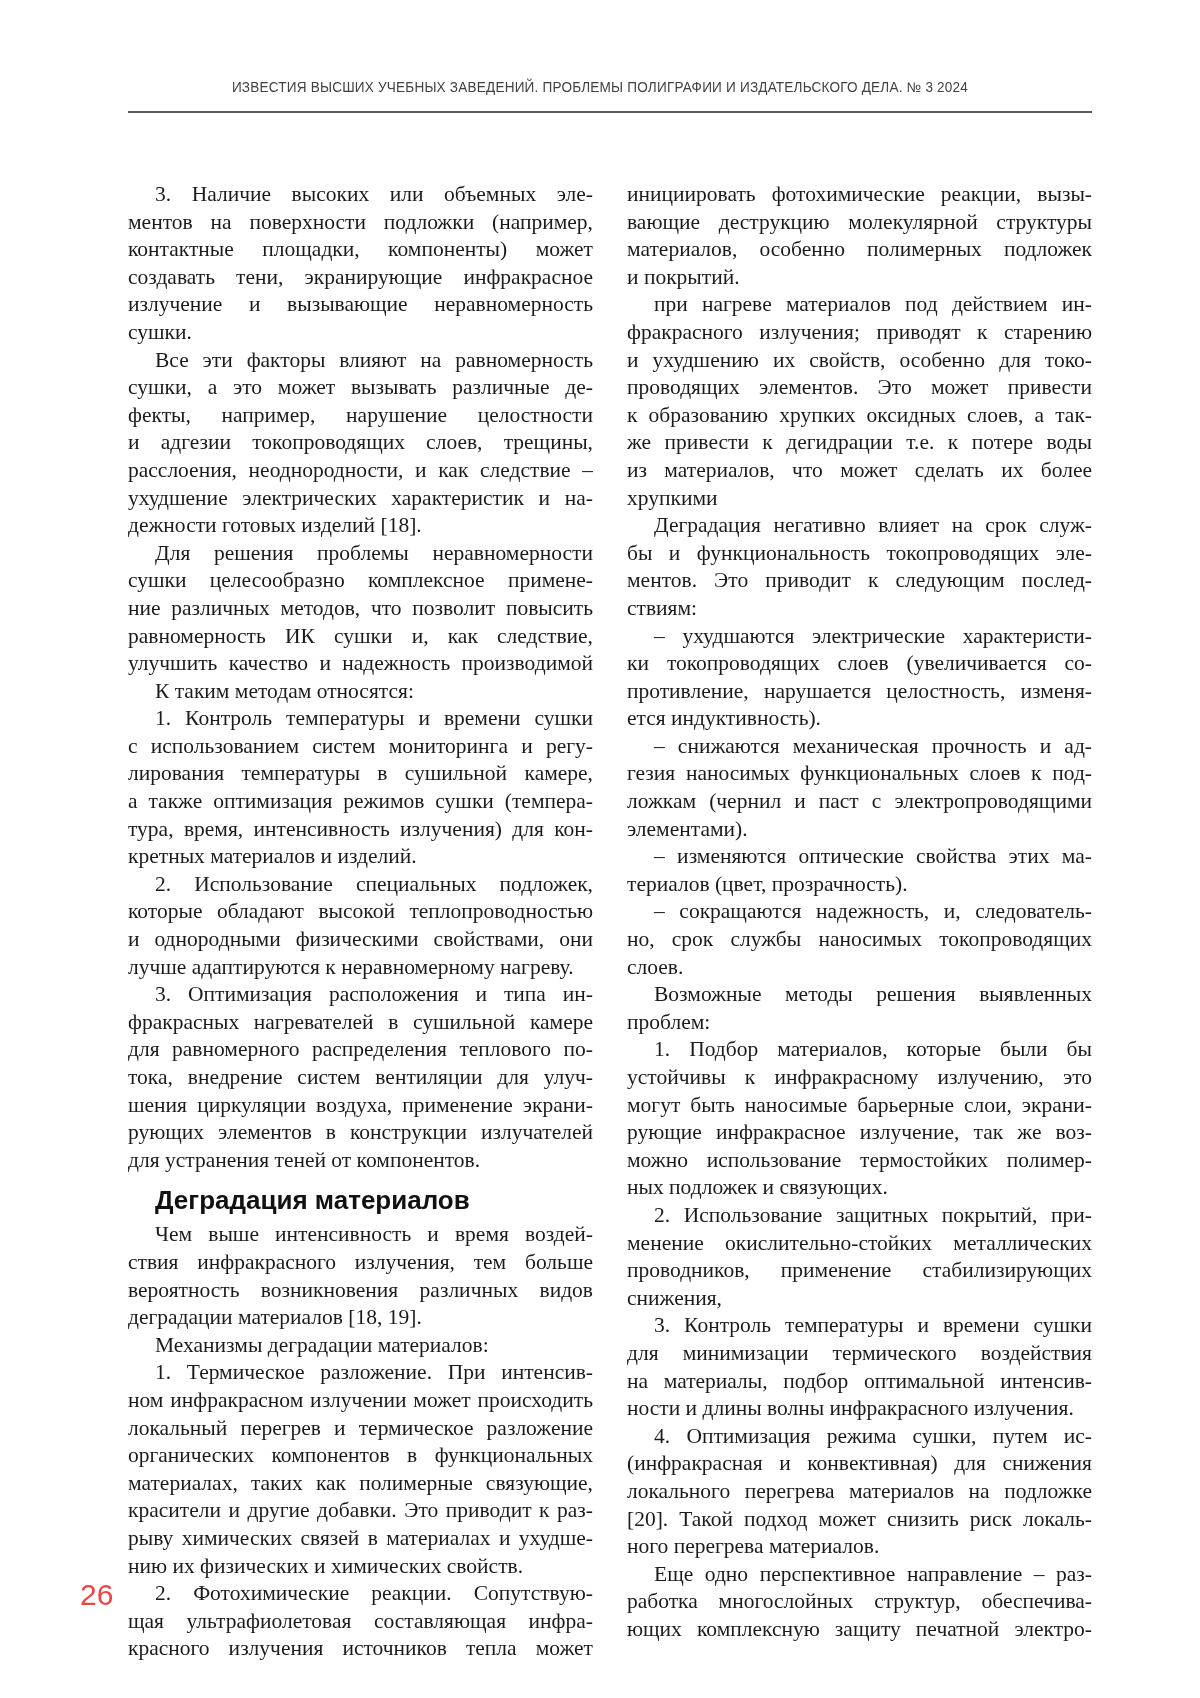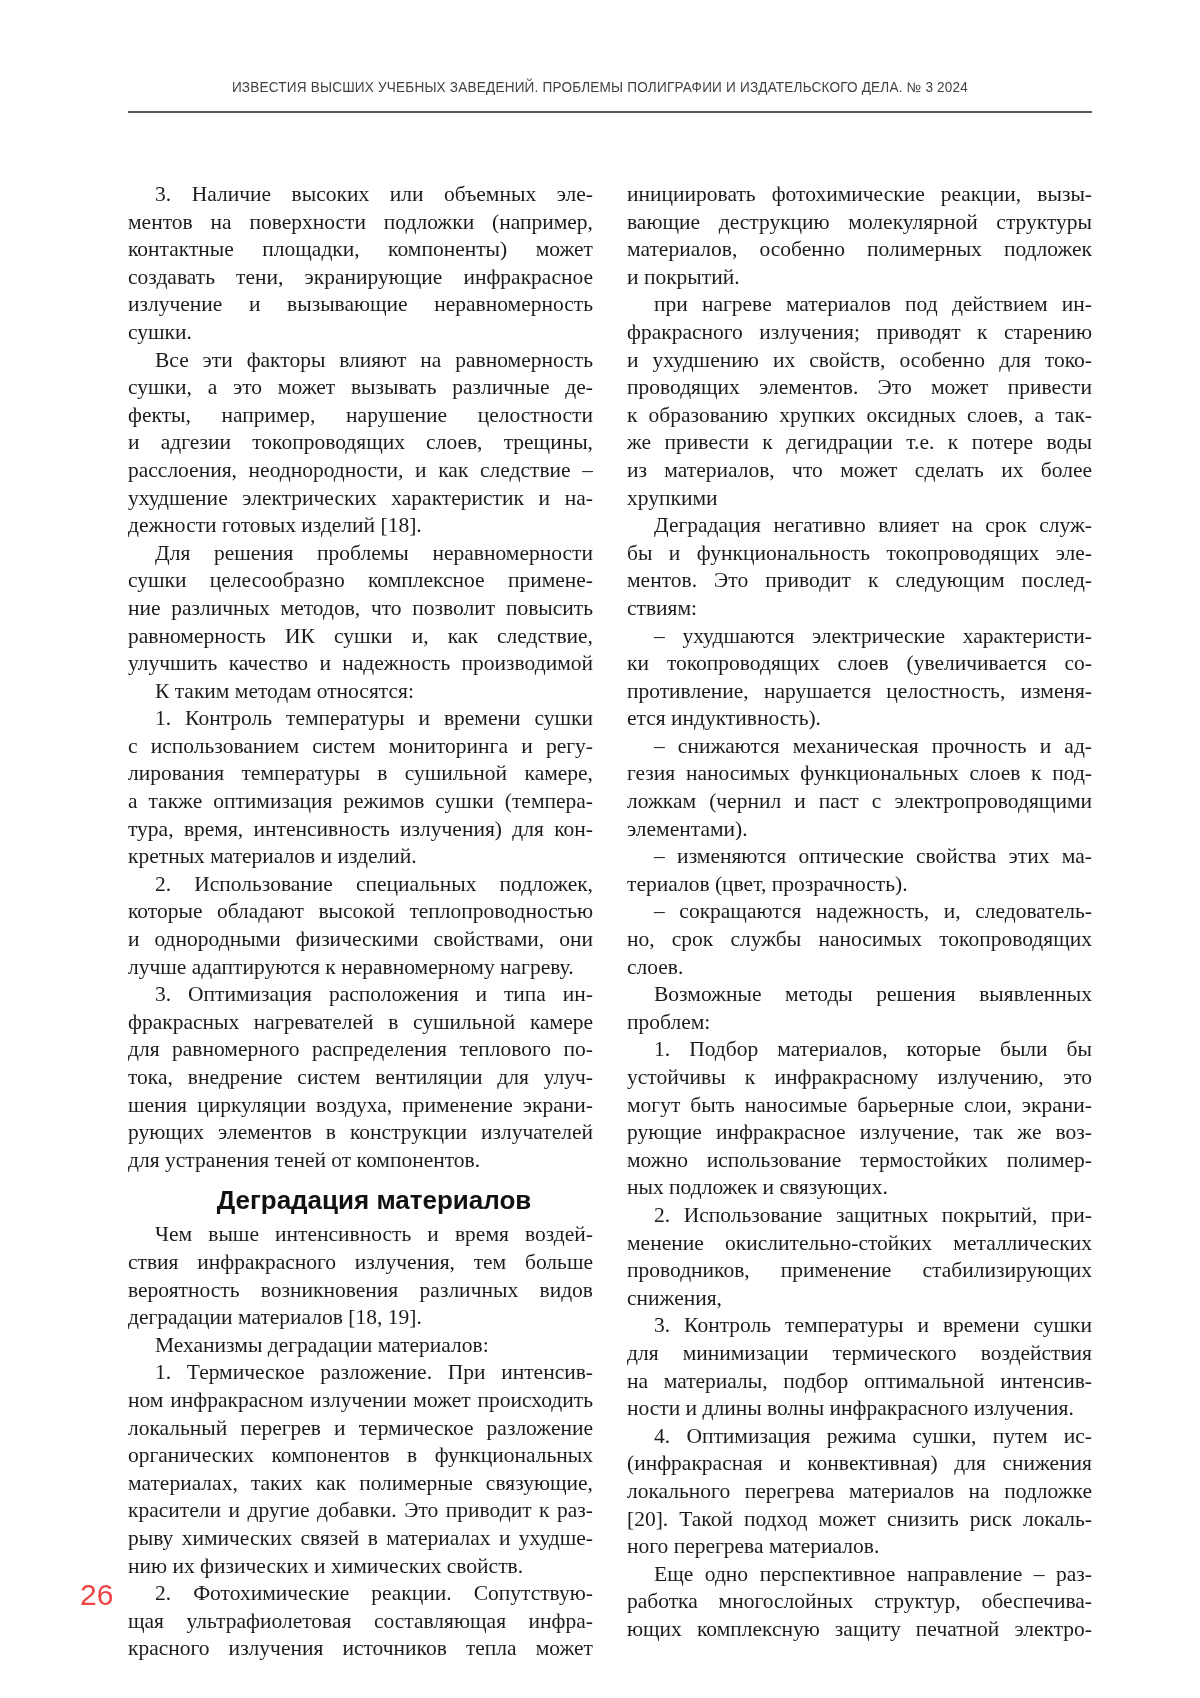--- a/index.html
+++ b/index.html
@@ -56,21 +56,20 @@
   .line.last { text-align-last: left; }
   .para.ind .line:first-child { text-indent: 27px; }
   .heading {
     font-family: "Liberation Sans", sans-serif;
     font-weight: bold;
     font-size: 26px;
     line-height: 30px;
     color: #111111;
     text-indent: 27px;
     margin: 11px 0 6px 0;
-    text-align: center;
   }
   .page-number {
     position: absolute;
     left: 80px;
     top: 1578px;
     font-family: "Liberation Sans", sans-serif;
     font-size: 30px;
     color: #ef4444;
   }
 </style>

